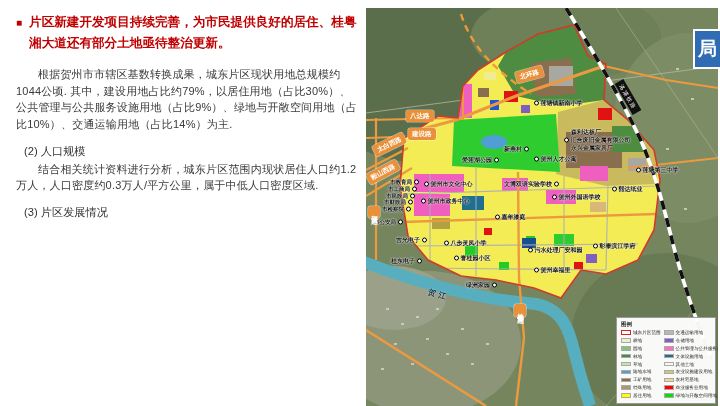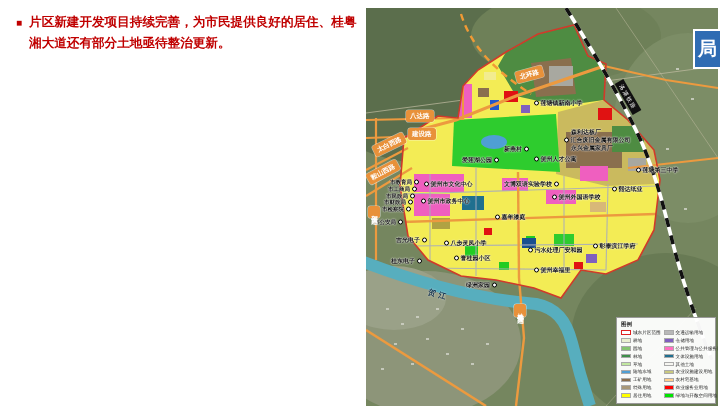--- a/index.html
+++ b/index.html
@@ -51,22 +51,28 @@
 <body>
 
 <div class="slide">
 
   <div class="textpanel">
     <div class="heading">
       <span class="bullet">■</span>
       <span class="heading-text">片区新建开发项目持续完善，为市民提供良好的居住、桂粤湘大道还有部分土地亟待整治更新。</span>
     </div>
     <div class="section">
+      <p class="sec-body">根据贺州市市辖区基数转换成果，城东片区现状用地总规模约1044公顷. 其中，建设用地占比约79%，以居住用地（占比30%）、公共管理与公共服务设施用地（占比9%）、绿地与开敞空间用地（占比10%）、交通运输用地（占比14%）为主.</p>
     </div>
     <div class="section">
+      <div class="sec-title">(2) 人口规模</div>
+      <p class="sec-body">结合相关统计资料进行分析，城东片区范围内现状居住人口约1.2万人，人口密度约0.3万人/平方公里，属于中低人口密度区域.</p>
+    </div>
+    <div class="section">
+      <div class="sec-title">(3) 片区发展情况</div>
     </div>
   </div>
 
   <div class="map">
     <svg class="map-svg" viewBox="0 0 352 398" preserveAspectRatio="none">
       <defs>
         <clipPath id="bound">
           <polygon points="38,130 72,108 92,110 97,78 112,62 140,44 172,26 208,17 222,48 240,56 238,92 262,112 288,142 294,172 288,222 272,252 240,266 215,262 195,290 168,280 130,272 95,268 62,252 42,228 34,178"></polygon>
         </clipPath>
       </defs>

